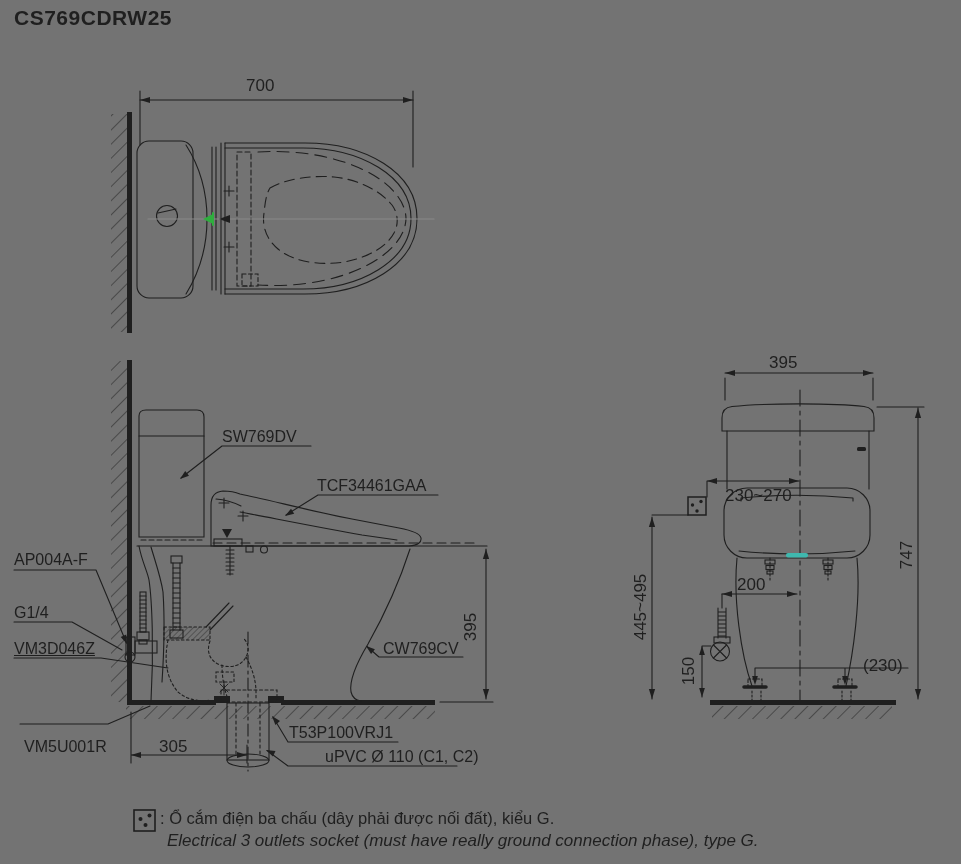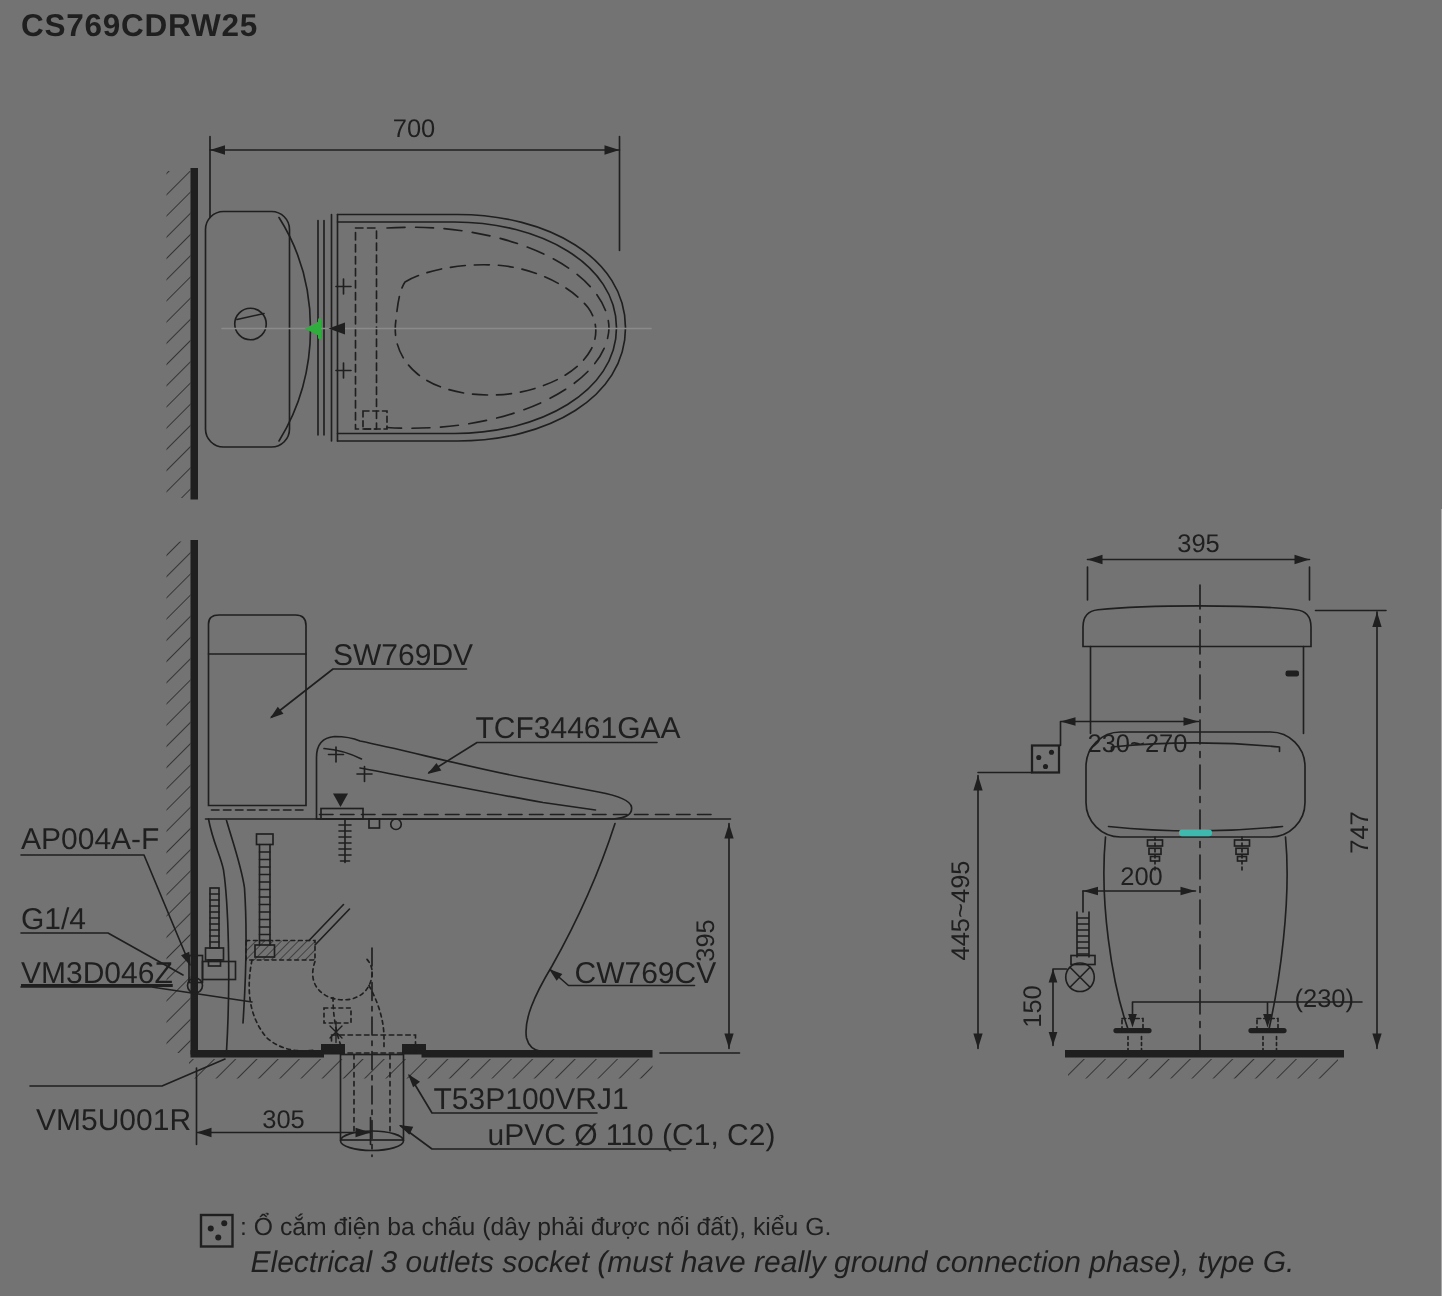--- a/index.html
+++ b/index.html
@@ -1,25 +1,25 @@
 <!DOCTYPE html>
 <html><head>
 <meta charset="utf-8">
 <style>
   html,body{margin:0;padding:0;background:#ffffff;}
   #stage{position:relative;width:961px;height:864px;background:#737373;overflow:hidden;
          font-family:"Liberation Sans",sans-serif;color:#1f1f1f;padding-left:28px;}
   #drawing{position:absolute;left:0;top:0;}
   .title{position:absolute;left:14px;top:6px;font-size:21px;font-weight:700;letter-spacing:.5px;white-space:nowrap;}
-  .lbl{position:absolute;font-size:20px;line-height:18px;white-space:nowrap;}
+  .lbl{position:absolute;font-size:16px;line-height:18px;white-space:nowrap;}
   .dim{position:absolute;font-size:17px;line-height:18px;white-space:nowrap;}
-  .ctr{text-align:center;}
+  .ctr{text-align:left;}
   .rot{transform:translate(-50%,-50%) rotate(-90deg);}
   .note1{position:absolute;font-size:16.5px;white-space:nowrap;}
-  .note2{position:absolute;font-size:20px;font-style:italic;white-space:nowrap;}
+  .note2{position:absolute;font-size:17px;font-style:italic;white-space:nowrap;}
 </style>
 </head>
 <body>
 
 <div id="stage">
 
 <svg id="drawing" width="961" height="864" viewBox="0 0 961 864">
   <defs>
     <pattern id="ht" patternUnits="userSpaceOnUse" width="10" height="10" patternTransform="rotate(45)">
       <line x1="0" y1="0" x2="0" y2="10" stroke="#1f1f1f" stroke-width="1"></line>

